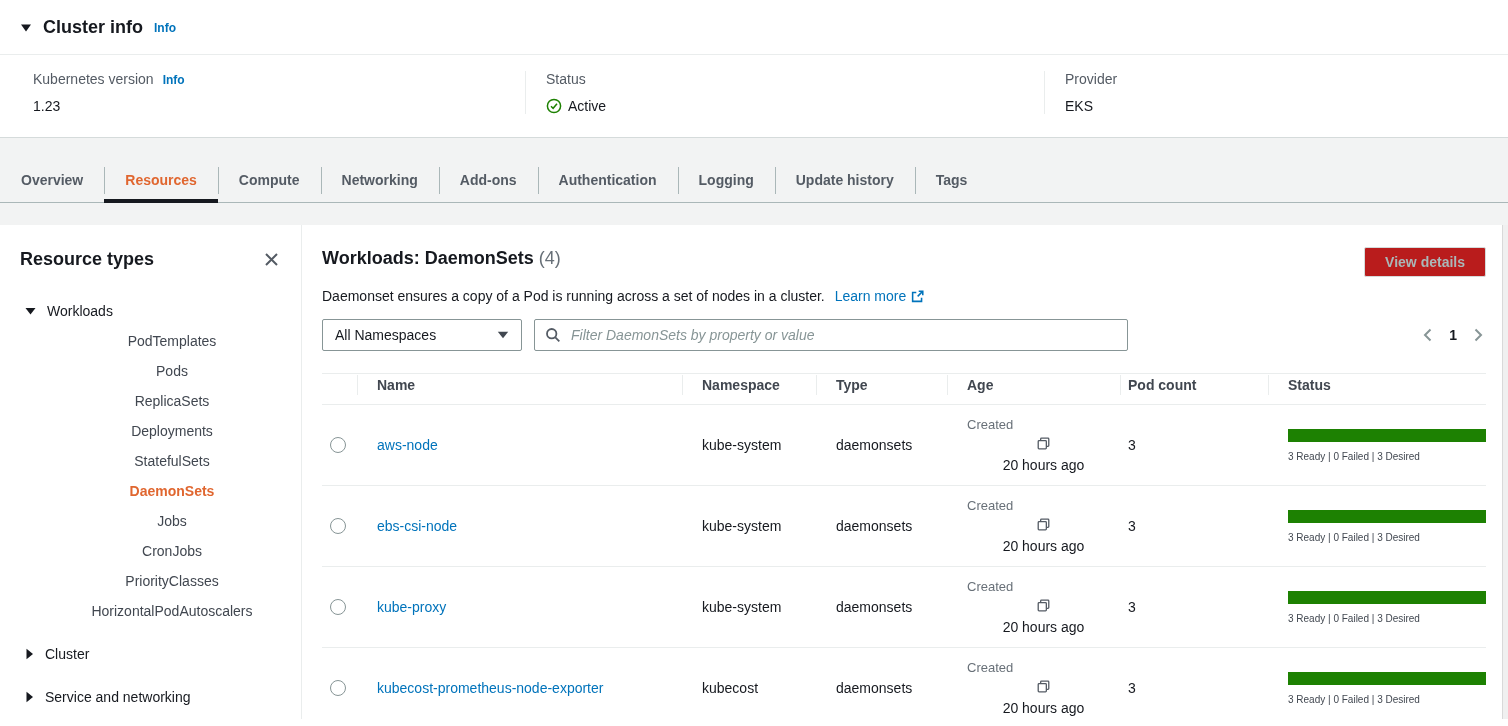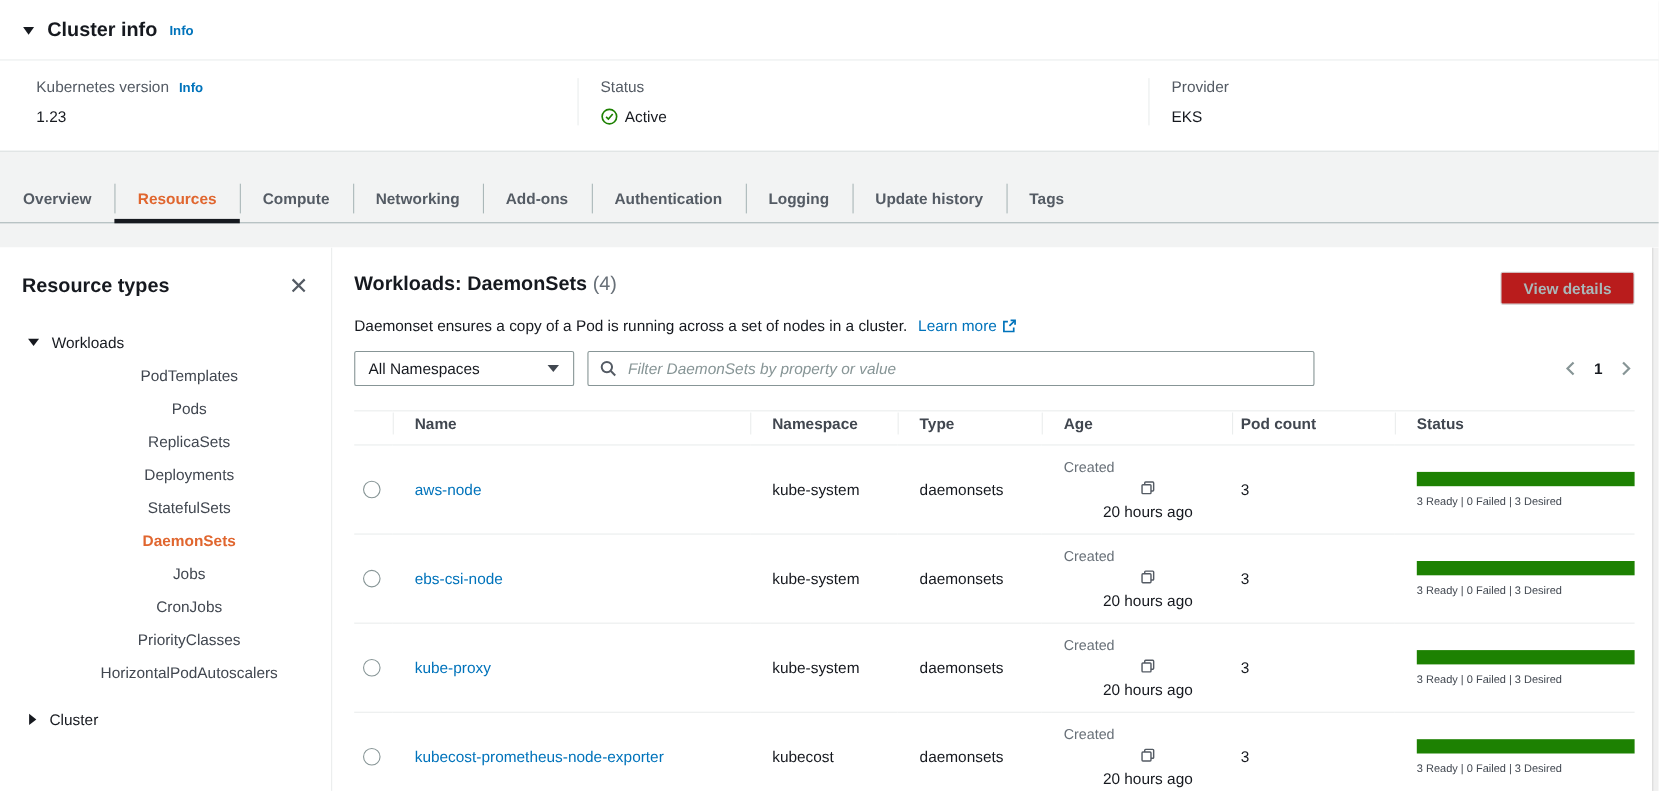--- a/index.html
+++ b/index.html
@@ -60,21 +60,21 @@
   .main-title { font-size:18px; font-weight:700; margin:0; line-height:22px; }
   .main-title .count { color:#687078; font-weight:400; }
   .view-btn { margin-left:auto; height:30px; padding:0 20px; background:#b91c1c; border:1px solid #d5dbdb;
               border-radius:2px; color:#aab7b8; font-weight:700; font-size:14px; font-family:inherit; cursor:not-allowed; }
   .desc { margin-top:11px; font-size:14px; color:#16191f; }
   .learn-link { color:#0073bb; text-decoration:none; margin-left:6px; display:inline-flex; align-items:center; gap:5px; }
   .controls { display:flex; align-items:center; margin-top:15px; }
   .nsselect { width:200px; height:32px; border:1px solid #879596; border-radius:2px; background:#fff;
               display:flex; align-items:center; padding:0 12px; font-size:14px; cursor:pointer; }
   .nsselect .sel-caret { margin-left:auto; display:inline-flex; }
-  .searchbox { width:661px; height:32px; margin-left:12px; border:1px solid #879596; border-radius:2px;
+  .searchbox { width:594px; height:32px; margin-left:12px; border:1px solid #879596; border-radius:2px;
                background:#fff; display:flex; align-items:center; padding:0 10px; gap:8px; }
   .searchbox input { border:none; outline:none; flex:1; font-size:14px; font-family:inherit; color:#16191f; background:transparent; }
   .searchbox input::placeholder { color:#879596; font-style:italic; }
   .pager { margin-left:auto; display:flex; align-items:center; gap:16px; padding-right:2px; }
   .pager .pg-btn { display:inline-flex; cursor:pointer; }
   .pager .pg-num { font-weight:700; font-size:14px; color:#16191f; cursor:pointer; }
 
   
   table.dtable { width:100%; border-collapse:collapse; table-layout:fixed; margin-top:22px; }
   .dtable th { text-align:left; font-size:14px; font-weight:700; color:#414750; height:31px;
@@ -185,20 +185,28 @@
         <li class="tree-item">HorizontalPodAutoscalers</li>
       </ul>
       <div class="tree-section gap">
         <span style="display:inline-flex;">
           <svg width="9" height="12" viewBox="0 0 9 12">
               <path d="M1.5 0.8 L8 6 L1.5 11.2 Z" fill="#16191f"></path>
             </svg>
         </span>
         <span>Cluster</span>
       </div>
+      <div class="tree-section gap">
+        <span style="display:inline-flex;">
+          <svg width="9" height="12" viewBox="0 0 9 12">
+              <path d="M1.5 0.8 L8 6 L1.5 11.2 Z" fill="#16191f"></path>
+            </svg>
+        </span>
+        <span>Service and networking</span>
+      </div>
     </div>
   </aside>
 
   <main class="main">
     <div class="main-head">
       <h2 class="main-title">
         <span>Workloads: DaemonSets</span>
         <span class="count">(4)</span>
       </h2>
       <button class="view-btn">View details</button>

